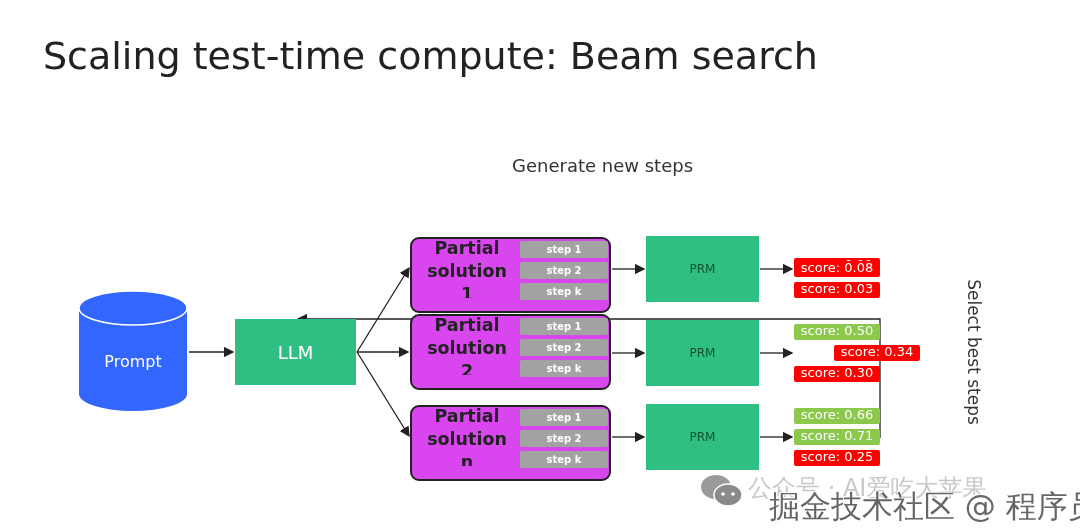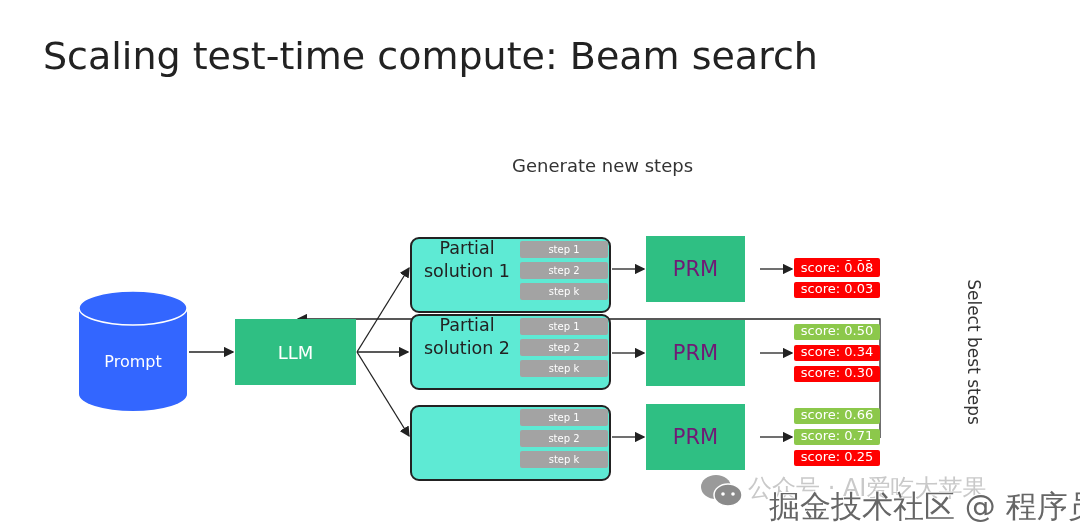--- a/index.html
+++ b/index.html
@@ -4,24 +4,24 @@
 <style>
   html,body{margin:0;padding:0;background:#fff;}
   body{width:1080px;height:532px;position:relative;overflow:hidden;font-family:"DejaVu Sans","Liberation Sans",sans-serif;}
   .title{position:absolute;left:43px;top:34px;font-size:38px;color:#222;white-space:nowrap;}
   .gen{position:absolute;left:512px;top:155px;font-size:18px;color:#333;}
   .select{position:absolute;left:882px;top:340px;width:180px;transform:rotate(90deg);transform-origin:0 0;font-size:17px;color:#333;text-align:center;left:984px;top:262px;white-space:nowrap;}
   svg.wires{position:absolute;left:0;top:0;}
   .prompt{position:absolute;left:78px;top:290px;width:110px;height:122px;}
   .prompt-label{position:absolute;left:78px;top:352px;width:110px;text-align:center;color:#fff;font-size:16px;}
   .llm{position:absolute;left:235px;top:319px;width:121px;height:66px;background:#2fbf83;color:#fff;font-size:18px;display:flex;align-items:center;justify-content:center;}
-  .ps{position:absolute;left:410px;width:201px;height:76px;border:2px solid #222;border-radius:9px;box-sizing:border-box;background:#5eead4;}
+  .ps{position:absolute;left:410px;width:201px;height:76px;border:2px solid #222;border-radius:9px;box-sizing:border-box;background:#d946ef;font-weight:bold;}
   .ps-label{position:absolute;left:8px;top:-2px;width:94px;text-align:center;font-size:17.5px;line-height:23px;color:#222;height:61px;overflow:hidden;}
   .step{position:absolute;left:108px;width:88px;height:17px;background:#a3a3a3;border-radius:2px;color:#fff;font-size:10px;line-height:17px;text-align:center;}
-  .prm{position:absolute;left:646px;width:99px;height:66px;background:#2fbf83;color:#701a75;font-size:21px;display:flex;align-items:center;justify-content:center;}
+  .prm{position:absolute;left:646px;width:113px;height:66px;background:#2fbf83;color:#14532d;font-size:12px;display:flex;align-items:center;justify-content:center;}
   .score{position:absolute;left:794px;width:86px;height:16px;border-radius:2px;color:#fff;font-size:13px;line-height:13px;text-align:center;overflow:hidden;}
   .score span{display:block;}
   .wm{position:absolute;left:700px;top:472px;height:40px;white-space:nowrap;}
   .wm-icon{position:absolute;left:0;top:2px;}
   .wm-text1{position:absolute;left:48px;top:0px;font-size:24px;color:#c9c9c9;}
   .wm-text2{position:absolute;left:69px;top:14px;font-size:31px;color:#666;text-shadow:0 0 1px #fff,1px 1px 0 #fff,-1px -1px 0 #fff;}
 </style>
 </head>
 <body>
 
@@ -81,27 +81,28 @@
       <div class="step" style="top: 2px;">step 1</div>
       <div class="step" style="top: 23px;">step 2</div>
       <div class="step" style="top: 44px;">step k</div>
     </div>
     <div class="prm" style="top: 320px;">
       <span>PRM</span>
     </div>
     <div class="score" style="top: 324px; background: rgb(140, 200, 75);">
       <span>score: 0.50</span>
     </div>
-    <div class="score" style="top: 345px; background: rgb(255, 0, 0);">
+    <div class="score" style="top: 345px; background: rgb(255, 0, 0); margin-left: 40px;">
       <span>score: 0.34</span>
     </div>
     <div class="score" style="top: 366px; background: rgb(255, 0, 0);">
       <span>score: 0.30</span>
     </div>
     <div class="ps" style="top: 405px;">
+      <div class="ps-label">Partial solution n</div>
       <div class="step" style="top: 2px;">step 1</div>
       <div class="step" style="top: 23px;">step 2</div>
       <div class="step" style="top: 44px;">step k</div>
     </div>
     <div class="prm" style="top: 404px;">
       <span>PRM</span>
     </div>
     <div class="score" style="top: 408px; background: rgb(140, 200, 75);">
       <span>score: 0.66</span>
     </div>

